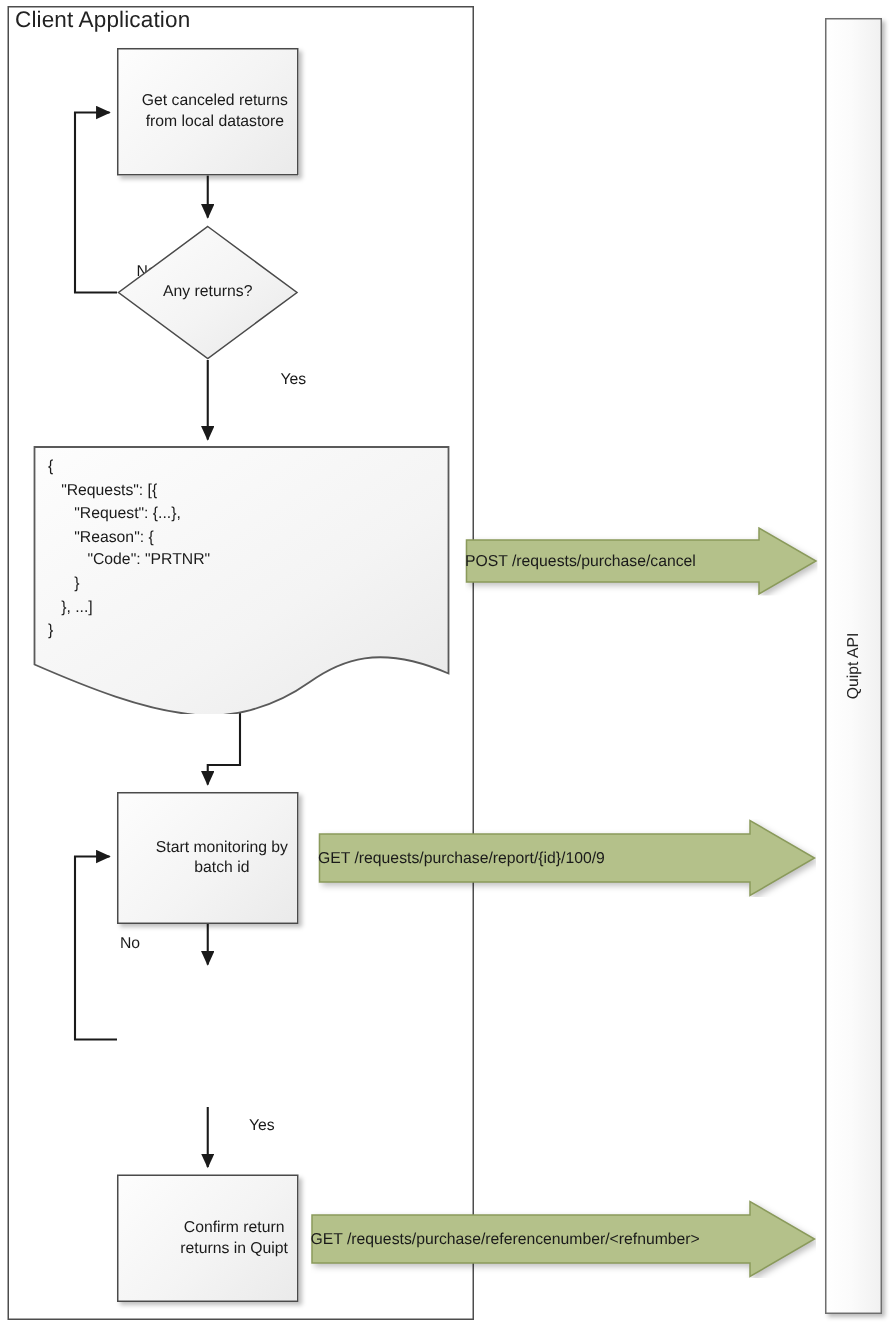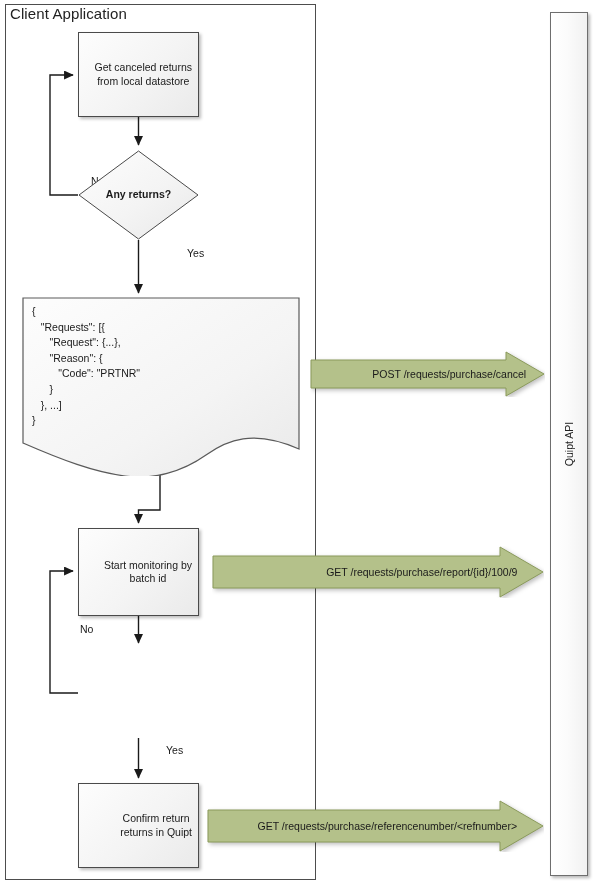--- a/index.html
+++ b/index.html
@@ -68,22 +68,22 @@
   }
 
   
   .apiarrow{position:absolute;}
   .apiarrow .alabel{
     position:absolute;left:0;top:0;width:100%;height:100%;
     display:flex;align-items:center;
     font-size:10.5px;color:#1a1a1a;white-space:nowrap;
     pointer-events:none;
   }
-  .apiarrow .alabel > span{display:block;width:100%;text-align:right;
-    padding-right:8%;padding-left:12px;}
+  .apiarrow .alabel > span{display:block;width:100%;text-align:left;
+    padding-right:8%;}
 </style>
 </head>
 <body>
 
 <div class="canvas">
 
   <div class="client-container"></div>
   <div class="client-label">Client Application</div>
 
   <div class="api-bar">
@@ -126,21 +126,21 @@
     <svg width="121" height="90" viewBox="0 0 121 90">
       <defs>
         <linearGradient id="dg1" x1="0" y1="0" x2="1" y2="1">
           <stop offset="0%" stop-color="#fdfdfd"></stop>
             <stop offset="55%" stop-color="#f4f4f4"></stop>
           <stop offset="100%" stop-color="#e8e8e8"></stop>
         </linearGradient>
       </defs>
       <polygon points="60.5,1 120,45 60.5,89 1,45" fill="url(#dg1)" stroke="#4a4a4a" stroke-width="1"></polygon>
     </svg>
-    <div class="dtext" style="white-space:pre-line;font-weight:bold;">Any returns?</div>
+    <div class="dtext" style="white-space:pre-line;">Any returns?</div>
   </div>
 
   <div class="doc" style="left:22px;top:296px;width:278px;height:180px;">
     <svg width="278" height="180" viewBox="0 0 278 180">
       <defs>
         <linearGradient id="dg2" x1="0" y1="0" x2="1" y2="1">
           <stop offset="0%" stop-color="#fdfdfd"></stop>
             <stop offset="60%" stop-color="#f4f4f4"></stop>
           <stop offset="100%" stop-color="#e9e9e9"></stop>
         </linearGradient>

